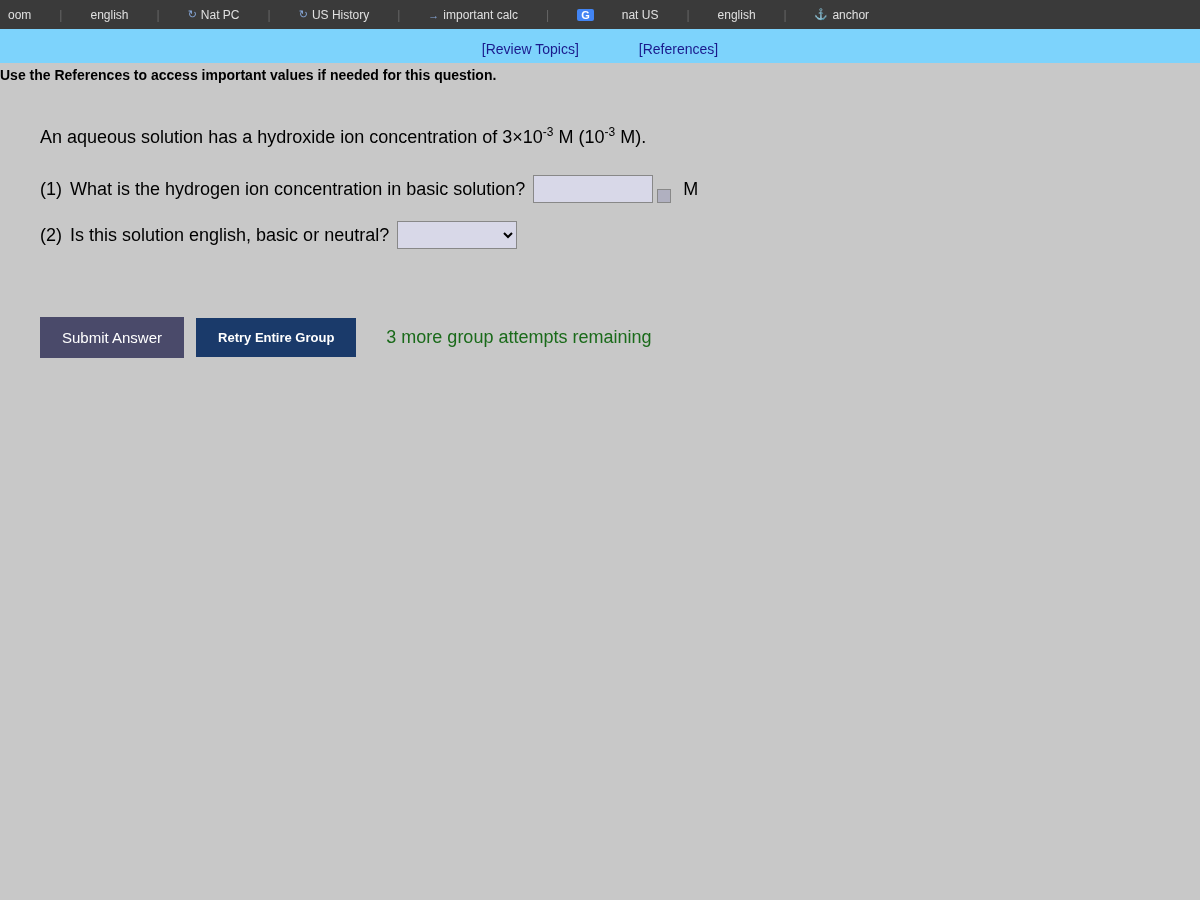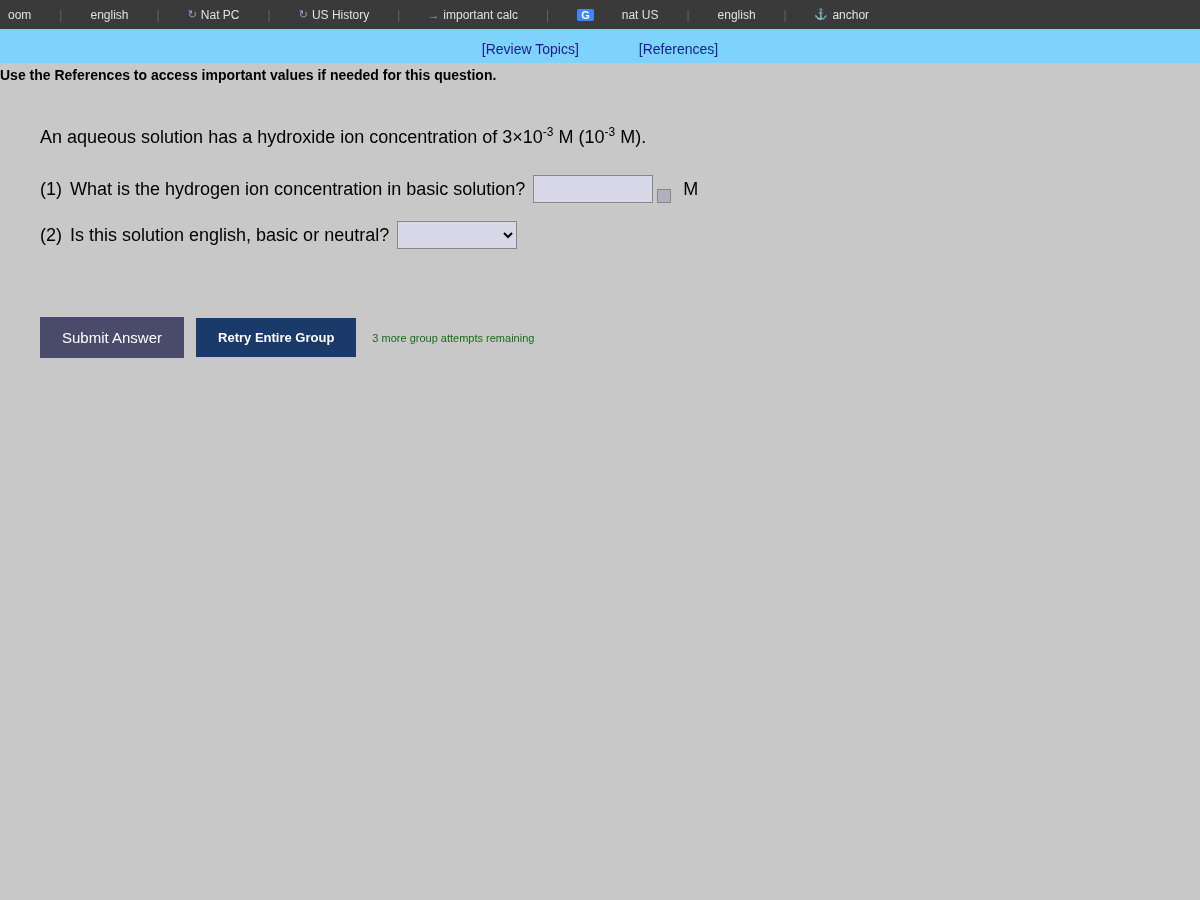--- a/index.html
+++ b/index.html
@@ -167,23 +167,23 @@
       background-color: #1a3a6a;
       color: #fff;
       border: none;
       padding: 12px 22px;
       font-size: 13px;
       cursor: pointer;
       font-weight: bold;
     }
 
     .attempts-text {
-      font-size: 11px;
+      font-size: 18px;
       color: #1a6a1a;
-      margin-left: 4px;
+      margin-left: 18px;
     }
 
     
     .superscript {
       font-size: 12px;
       vertical-align: super;
     }
   </style>
 </head>
 <body>

